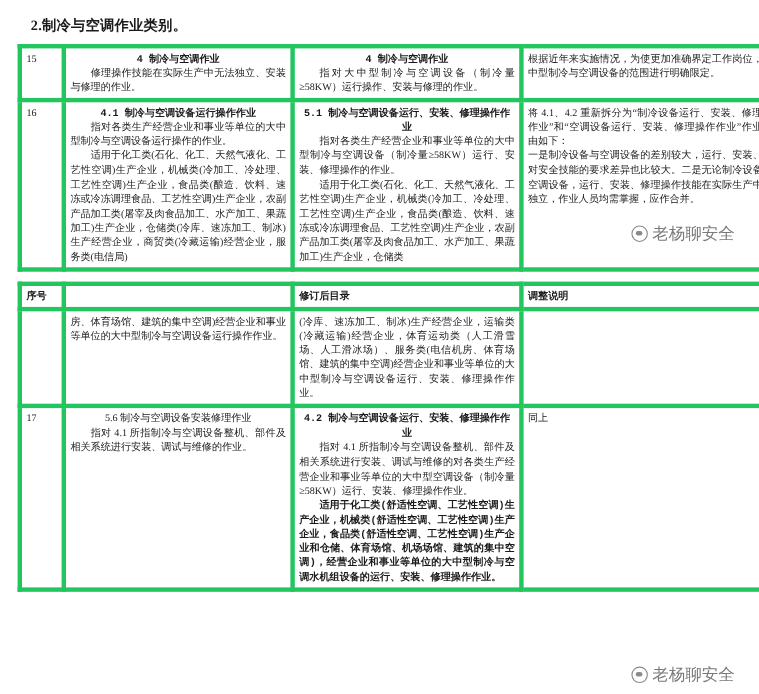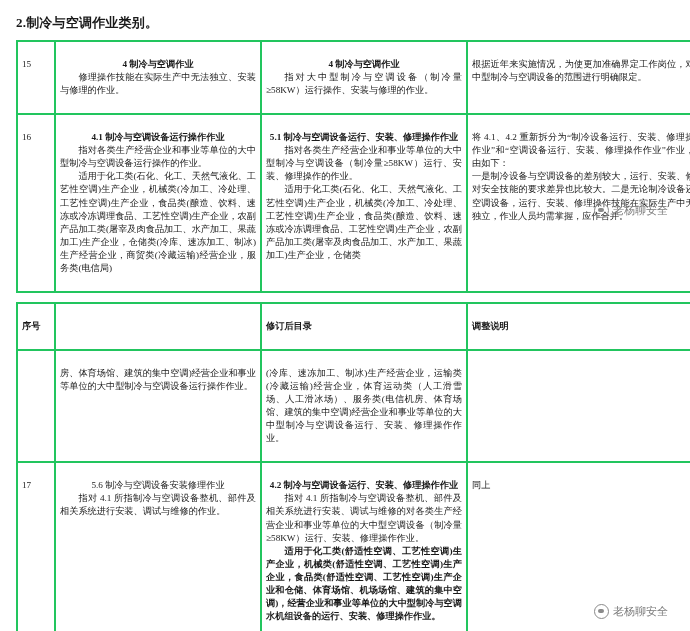--- a/index.html
+++ b/index.html
@@ -18,59 +18,59 @@
   .page {
     width: 690px;
     height: 631px;
     position: relative;
     box-sizing: border-box;
     padding: 14px 16px 0 16px;
   }
   .sec-title {
     font-size: 13px;
     font-weight: bold;
-    margin: 0 0 8px 0;
+    margin: 0 0 8px 12px;
     letter-spacing: .2px;
   }
   .intro {
     font-size: 12.5px;
     line-height: 1.55;
     text-align: justify;
     margin: 0 0 9px 0;
   }
   table.doc {
     border-collapse: collapse;
     width: 658px;
     table-layout: fixed;
   }
   table.doc td, table.doc th {
-    border: 2px solid #22c55e;
+    border: 4px solid #22c55e;
     vertical-align: top;
-    padding: 16px 4px;
+    padding: 3px 4px;
     font-size: 9.2px;
     line-height: 1.42;
     text-align: justify;
   }
   .c-no { width: 28px; text-align: center; vertical-align: top; padding-top: 10px; font-size: 10px;}
   .c-a { width: 196px; }
   .c-b { width: 196px; }
   .c-c { width: 232px; }
   .ind { text-indent: 2em; display: block; }
   .ctr { text-align: center; }
-  .b { font-weight: bold; }
+  .b { font-weight: bold; font-family: Liberation Mono, monospace; }
   .hdr td { font-weight: bold; text-align: center; font-size: 10px; padding: 5px 4px; }
   .spacer { height: 9px; }
   .tbl2 td { font-size: 9.2px; }
   .c2-no { width: 28px; text-align: center; font-size: 10px; margin-left: 44px; }
   .c2-a { width: 196px; }
   .c2-b { width: 196px; }
   .c2-c { width: 232px; }
   .wm {
     position: absolute;
-    font-size: 11px;
+    font-size: 15px;
     color: #7a7a7a;
     display: flex;
     align-items: center;
     gap: 4px;
     font-family: Liberation Mono, monospace;
   }
   .wm .mark {
     width: 13px; height: 13px;
     border: 1.3px solid #8a8a8a;
     border-radius: 50%;

